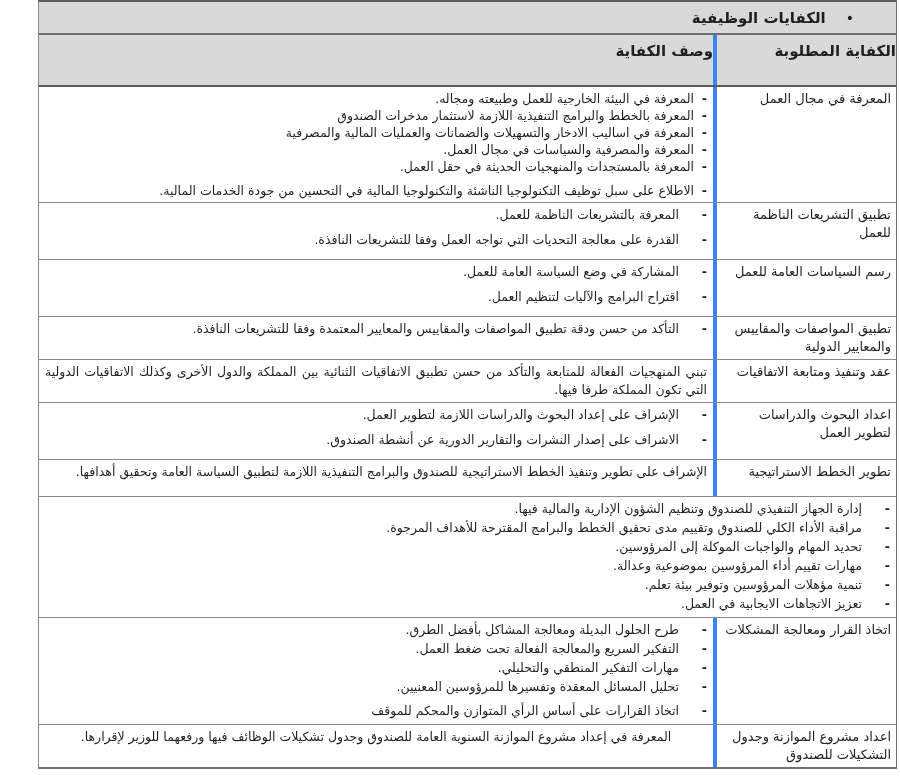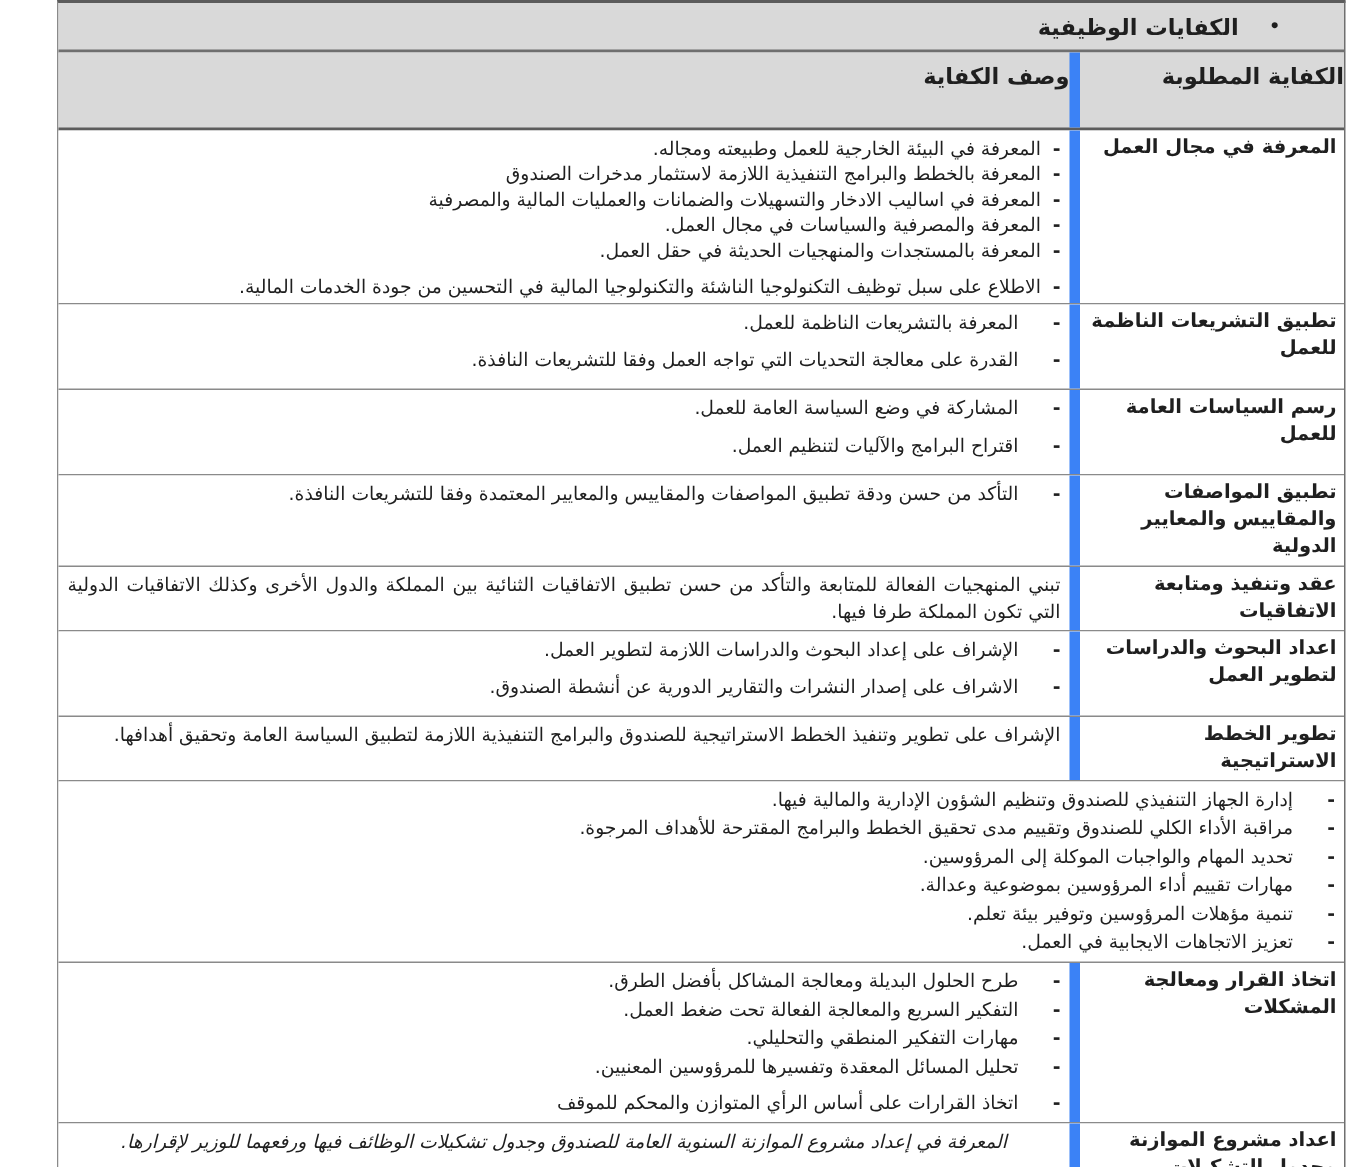--- a/index.html
+++ b/index.html
@@ -42,37 +42,37 @@
     font-size:15px;
     text-align:right;
   }
   
   .header-row {
     display:flex;
     height:52px;
     background:#d9d9d9;
     border-bottom:2px solid #5c5c5c;
   }
-  .comp-col { width:183px; flex:0 0 183px; border-left:7px solid #3b82f6; }
+  .comp-col { width:183px; flex:0 0 183px; border-left:4px solid #3b82f6; }
   .desc-col { flex:1 1 auto; }
   .header-cell {
     font-weight:bold;
     font-size:15px;
     text-align:right;
     padding-top:7px;
   }
   
   .body-row {
     display:flex;
     border-bottom:1px solid #8a8a8a;
     background:#ffffff;
   }
   .body-row:last-child { border-bottom:2px solid #6f6f6f; }
   .comp-cell {
-    font-weight:bold;
+    font-weight:normal;
     font-size:13px;
     line-height:18px;
     padding:3px 5px 3px 3px;
     text-align:right;
   }
   .desc-cell {
     padding:3px 6px 3px 6px;
     font-size:12.5px;
     line-height:17px;
   }
@@ -97,21 +97,21 @@
   #table-body .body-row:nth-child(7)  { min-height:37px; }
   #table-body .body-row:nth-child(8)  { min-height:121px; }
   #table-body .body-row:nth-child(9)  { min-height:100px; }
   #table-body .body-row:nth-child(10) { min-height:41px; }
   #table-body .body-row:nth-child(11) { min-height:50px; }
   #table-body .body-row:nth-child(2) .item,
   #table-body .body-row:nth-child(3) .item,
   #table-body .body-row:nth-child(6) .item { margin-bottom:8px; }
   #table-body .body-row:nth-child(8) .item,
   #table-body .body-row:nth-child(9) .item { margin-bottom:2px; }
-  #table-body .body-row:nth-child(10) .para { text-align:justify; text-align-last:center;font-style:italic; }
+  #table-body .body-row:nth-child(10) .para { text-align:justify; text-align-last:center; }
 </style>
 </head>
 <body>
 
 <div class="page">
   <div class="doc-table">
 
     <div class="title-row">
       <span class="title-bullet">•</span>
       <span class="title-text">الكفايات الوظيفية</span>

